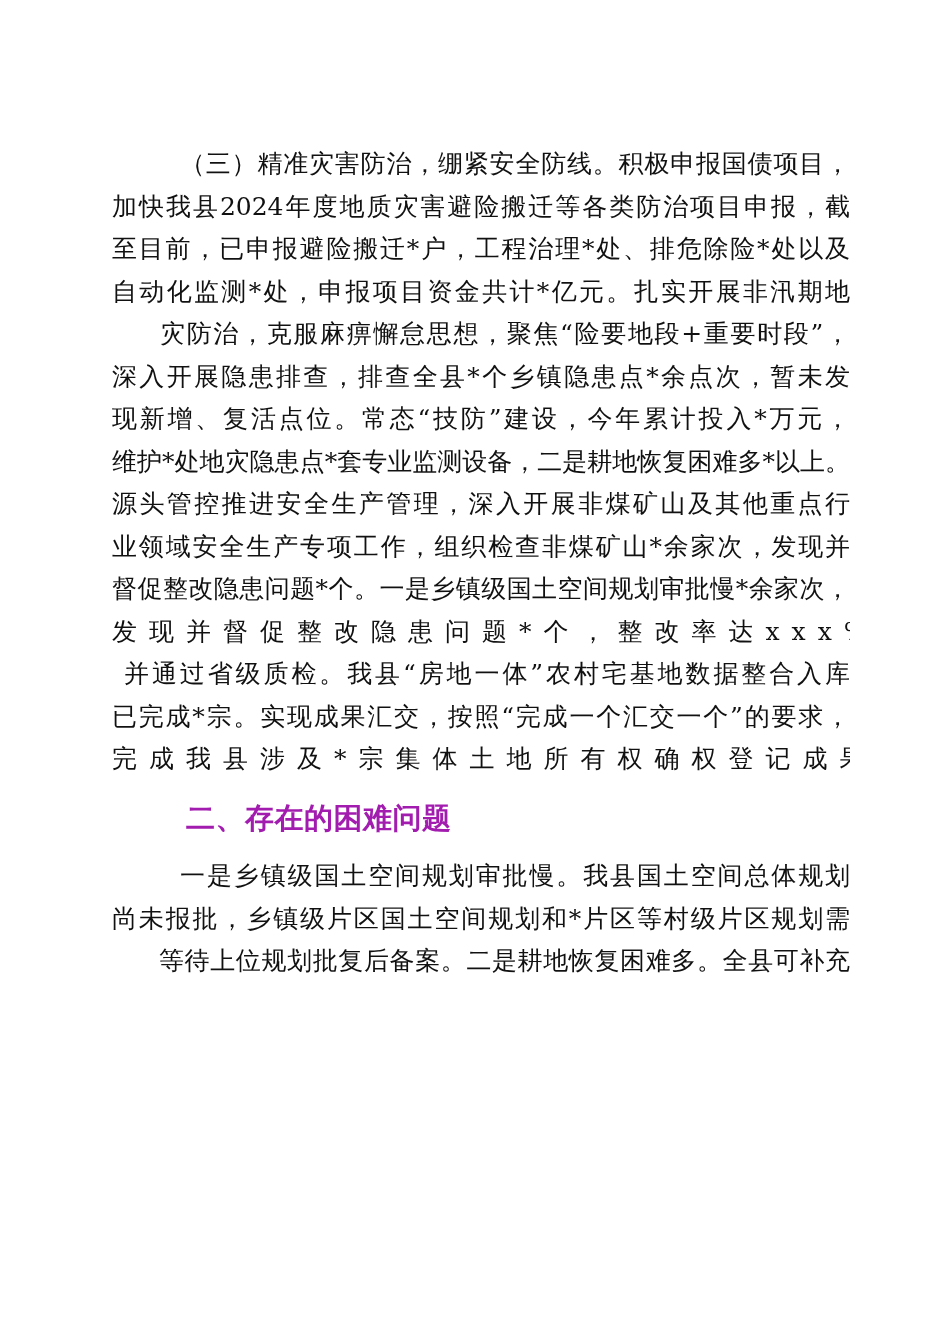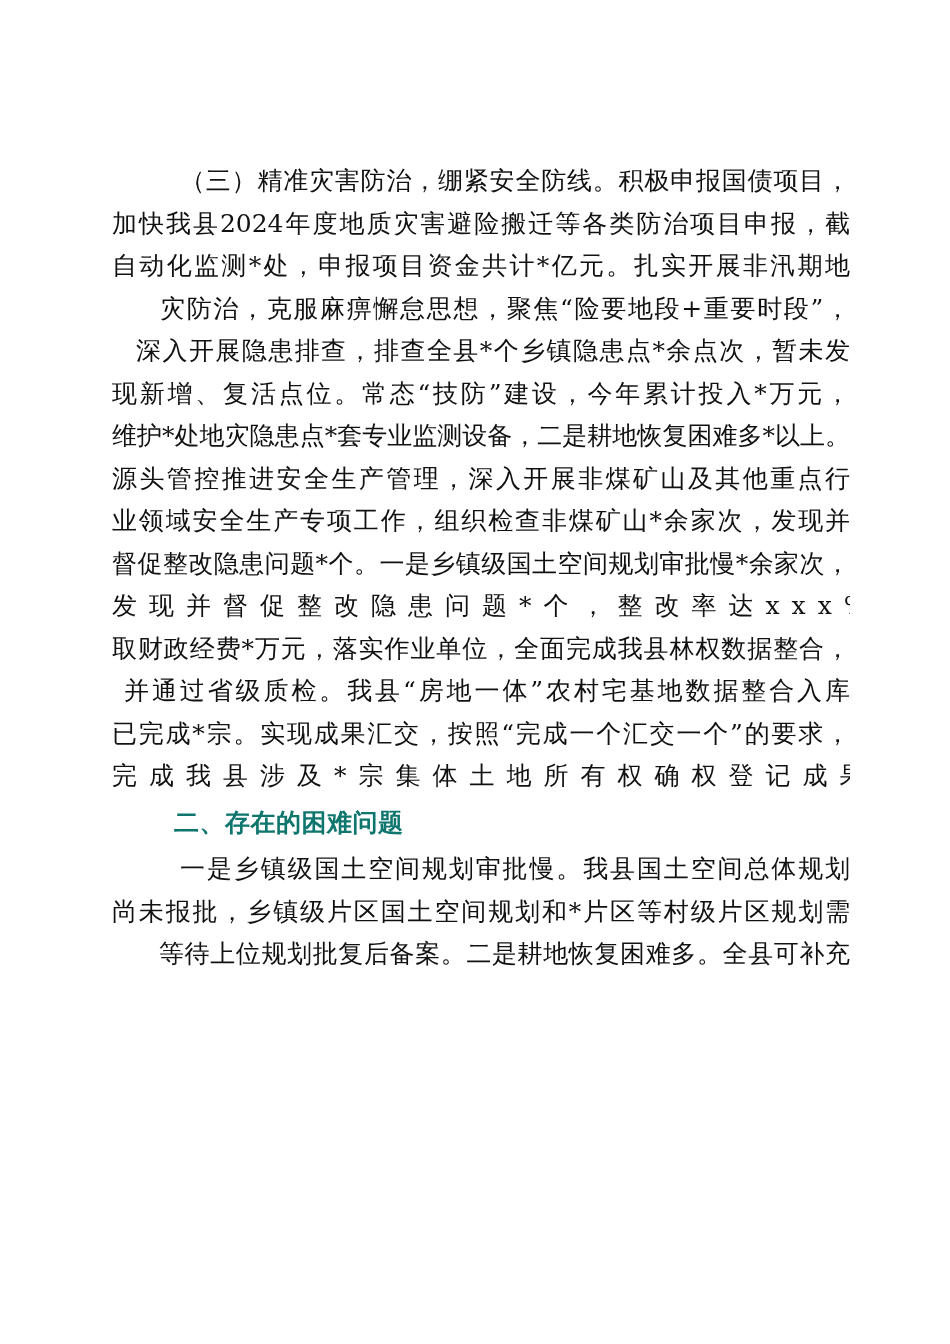--- a/index.html
+++ b/index.html
@@ -1,59 +1,59 @@
 <!DOCTYPE html>
 <html><head>
 <meta charset="utf-8">
 <style>
   html, body { margin: 0; padding: 0; background: #ffffff; }
   body { width: 950px; height: 1344px; position: relative; overflow: hidden; }
   .page {
     position: absolute;
     left: 112px;
-    top: 160px;
+    top: 143px;
     width: 738px;
     color: #111111;
     font-family: "DejaVu Serif", "Liberation Serif", serif;
   }
   .heading {
-    margin: 4px;
+    margin: 16px;
     padding-left: 58px;
     font-family: "DejaVu Sans", "Liberation Sans", sans-serif;
     font-weight: bold;
-    font-size: 25px;
+    font-size: 29px;
     line-height: 42.5px;
     letter-spacing: 0.5px;
-    color: #0f766e;
+    color: #a21caf;
   }
   .line { display: block; white-space: nowrap; text-align-last: justify; text-align: justify; }
   .line.last { text-align-last: left; }
   .line.indent { padding-left: 68px; }
 </style>
 </head>
 <body>
 
 <div class="page">
 
   <div>
     <span class="line indent" style="letter-spacing: 0px;">（三）精准灾害防治，绷紧安全防线。积极申报国债项目，</span>
     <span class="line" style="letter-spacing: 0px;">加快我县2024年度地质灾害避险搬迁等各类防治项目申报，截</span>
+    <span class="line" style="letter-spacing: 0px;">至目前，已申报避险搬迁*户，工程治理*处、排危除险*处以及</span>
     <span class="line" style="letter-spacing: 0px;">自动化监测*处，申报项目资金共计*亿元。扎实开展非汛期地</span>
     <span class="line" style="letter-spacing: 0px; margin-left: 48px;">灾防治，克服麻痹懈怠思想，聚焦“险要地段+重要时段”，</span>
-    <span class="line" style="letter-spacing: 0px; margin-left: 24px;">深入开展隐患排查，排查全县*个乡镇隐患点*余点次，暂未发</span>
+    <span class="line" style="letter-spacing: 0px;">深入开展隐患排查，排查全县*个乡镇隐患点*余点次，暂未发</span>
     <span class="line" style="letter-spacing: 0px;">现新增、复活点位。常态“技防”建设，今年累计投入*万元，</span>
     <span class="line" style="letter-spacing: 0px;">维护*处地灾隐患点*套专业监测设备，二是耕地恢复困难多*以上。</span>
     <span class="line" style="letter-spacing: 0px;">源头管控推进安全生产管理，深入开展非煤矿山及其他重点行</span>
     <span class="line" style="letter-spacing: 0px;">业领域安全生产专项工作，组织检查非煤矿山*余家次，发现并</span>
     <span class="line" style="letter-spacing: 0px;">督促整改隐患问题*个。一是乡镇级国土空间规划审批慢*余家次，</span>
     <span class="line last">发现并督促整改隐患问题*个，整改率达xxx%。</span>
   </div>
 
   <div>
-    <span class="line" style="letter-spacing: 0px;">取财政经费*万元，落实作业单位，全面完成我县林权数据整合，</span>
     <span class="line" style="letter-spacing: 0px; margin-left: 12px;">并通过省级质检。我县“房地一体”农村宅基地数据整合入库</span>
     <span class="line" style="letter-spacing: 0px;">已完成*宗。实现成果汇交，按照“完成一个汇交一个”的要求，</span>
     <span class="line last">完成我县涉及*宗集体土地所有权确权登记成果更新汇交。</span>
   </div>
 
   <h2 class="heading">二、存在的困难问题</h2>
 
   <div>
     <span class="line indent" style="letter-spacing: 0px;">一是乡镇级国土空间规划审批慢。我县国土空间总体规划</span>
     <span class="line" style="letter-spacing: 0px;">尚未报批，乡镇级片区国土空间规划和*片区等村级片区规划需</span>

